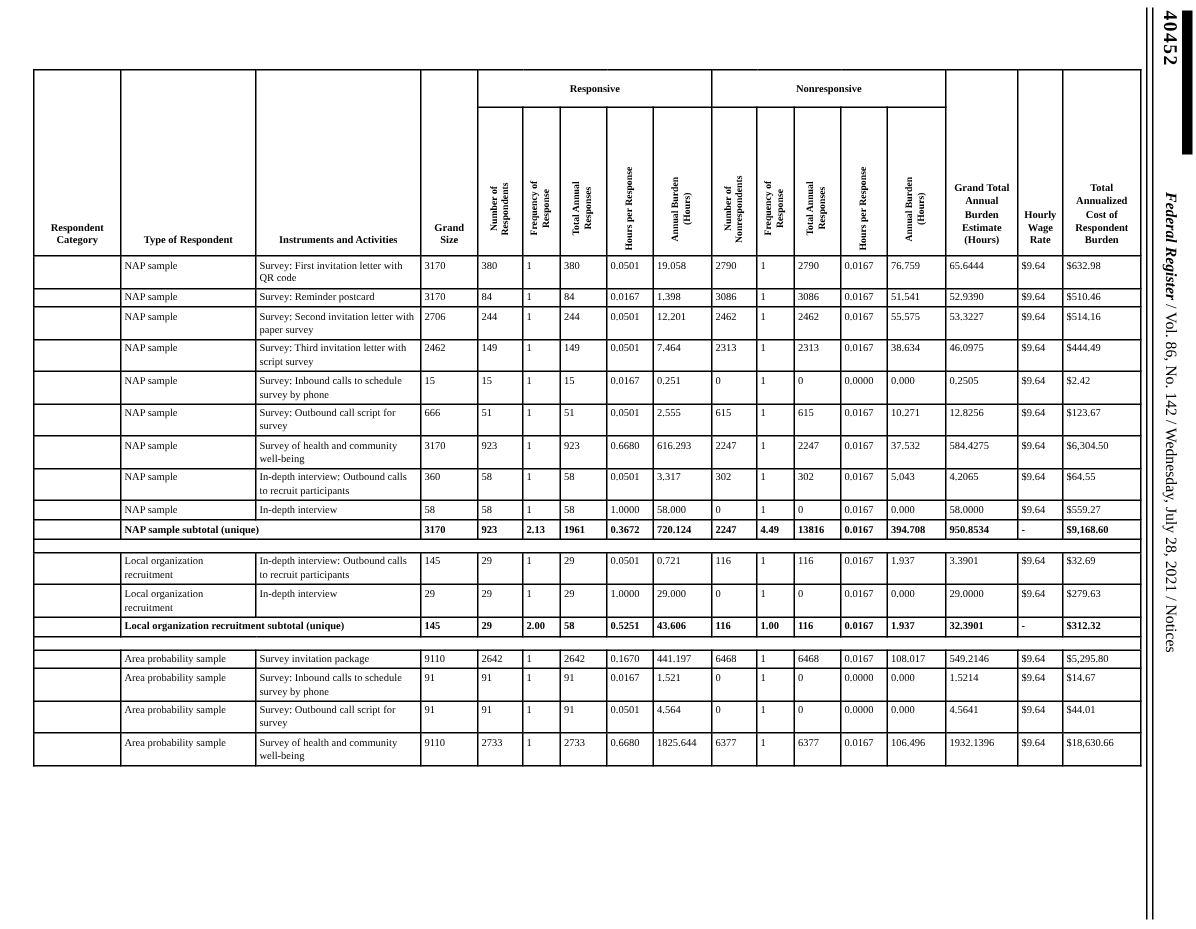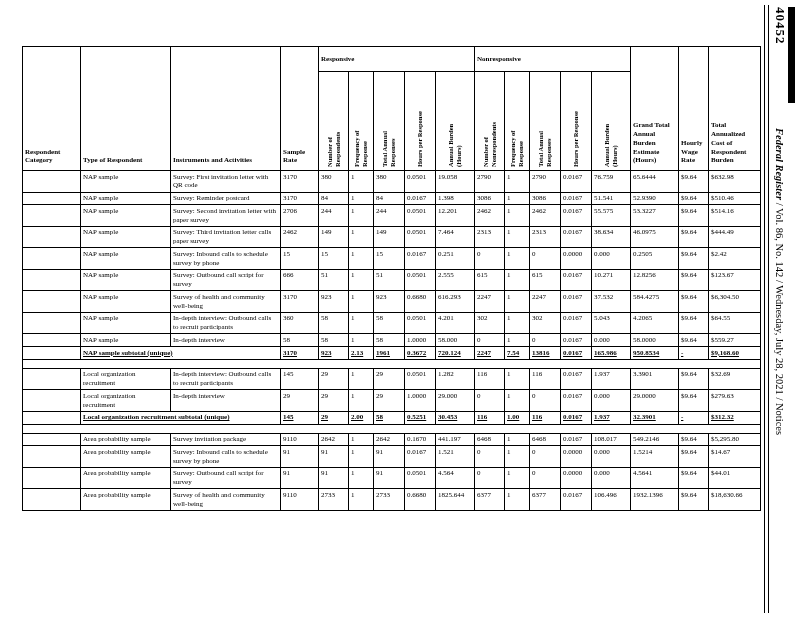--- a/index.html
+++ b/index.html
@@ -10,30 +10,30 @@
   .page{position:absolute;inset:0;background:#fff;}
 
   
   .table-wrap{position:absolute;left:22px;top:46px;width:738px;}
   table{border-collapse:collapse;table-layout:fixed;width:100%;border:1.5px solid #000;}
   th,td{
     border:1px solid #000;font-size:7px;line-height:1.25;padding:1.5px 2px;
     font-weight:normal;text-align:left;vertical-align:top;
     word-wrap:break-word;overflow-wrap:break-word;
   }
-  thead th{font-weight:bold;margin-top:36px;}
+  thead th{font-weight:bold;text-align:center;margin-top:36px;}
   th.group{height:20px;vertical-align:middle;padding:2px;}
   th.hl,th.hr{vertical-align:bottom;padding-bottom:5px;}
   th.rot{height:92px;vertical-align:bottom;padding:3px 0;}
   .vwrap{display:flex;align-items:flex-end;justify-content:center;height:85px;}
   .vtext{
     writing-mode:vertical-rl;transform:rotate(180deg);
     height:56px;font-size:6.5px;line-height:1.2;font-weight:bold;
   }
-  tr.bold td{font-weight:bold;text-decoration:underline;}
+  tr.bold td{font-weight:bold;}
   td.spacer{border-left:none;border-right:none;height:8px;padding:0;}
 
   
   .vrule{position:absolute;top:5px;height:608px;width:1px;background:#000;}
   .vrule.r1{left:764px;}
   .vrule.r2{left:768px;}
   .page-num{
     position:absolute;left:772px;top:7px;
     writing-mode:vertical-rl;font-weight:bold;font-size:13px;letter-spacing:1px;
   }
@@ -68,21 +68,21 @@
           <col style="width:39px">
         <col style="width:48px">
           <col style="width:30px">
           <col style="width:52px">
       </colgroup>
       <thead>
         <tr>
           <th rowspan="2" class="hl">Respondent Category</th>
           <th rowspan="2" class="hl">Type of Respondent</th>
           <th rowspan="2" class="hl">Instruments and Activities</th>
-          <th rowspan="2" class="hl">Sample Rate</th>
+          <th rowspan="2" class="hl">Grand Size</th>
           <th colspan="5" class="group">Responsive</th>
           <th colspan="5" class="group">Nonresponsive</th>
           <th rowspan="2" class="hr">Grand Total Annual Burden Estimate (Hours)</th>
           <th rowspan="2" class="hr">Hourly Wage Rate</th>
           <th rowspan="2" class="hr">Total Annualized Cost of Respondent Burden</th>
         </tr>
         <tr>
           <th class="rot">
               <div class="vwrap">
                 <div class="vtext">Number of Respondents</div>
@@ -189,21 +189,21 @@
             <td>2462</td>
             <td>0.0167</td>
             <td>55.575</td>
             <td>53.3227</td>
             <td>$9.64</td>
             <td>$514.16</td>
           </tr>
           <tr>
             <td></td>
             <td>NAP sample</td>
-            <td>Survey: Third invitation letter calls paper survey</td>
+            <td>Survey: Third invitation letter with script survey</td>
             <td>2462</td>
             <td>149</td>
             <td>1</td>
             <td>149</td>
             <td>0.0501</td>
             <td>7.464</td>
             <td>2313</td>
             <td>1</td>
             <td>2313</td>
             <td>0.0167</td>
@@ -271,21 +271,21 @@
           </tr>
           <tr>
             <td></td>
             <td>NAP sample</td>
             <td>In-depth interview: Outbound calls to recruit participants</td>
             <td>360</td>
             <td>58</td>
             <td>1</td>
             <td>58</td>
             <td>0.0501</td>
-            <td>4.201</td>
+            <td>3.317</td>
             <td>302</td>
             <td>1</td>
             <td>302</td>
             <td>0.0167</td>
             <td>5.043</td>
             <td>4.2065</td>
             <td>$9.64</td>
             <td>$64.55</td>
           </tr>
           <tr>
@@ -310,41 +310,41 @@
           <tr class="bold">
             <td></td>
             <td colspan="2">NAP sample subtotal (unique)</td>
             <td>3170</td>
             <td>923</td>
             <td>2.13</td>
             <td>1961</td>
             <td>0.3672</td>
             <td>720.124</td>
             <td>2247</td>
-            <td>7.54</td>
+            <td>4.49</td>
             <td>13816</td>
             <td>0.0167</td>
-            <td>165.986</td>
+            <td>394.708</td>
             <td>950.8534</td>
             <td>-</td>
             <td>$9,168.60</td>
           </tr>
           <tr>
             <td colspan="17" class="spacer"></td>
           </tr>
           <tr>
             <td></td>
             <td>Local organization recruitment</td>
             <td>In-depth interview: Outbound calls to recruit participants</td>
             <td>145</td>
             <td>29</td>
             <td>1</td>
             <td>29</td>
             <td>0.0501</td>
-            <td>1.282</td>
+            <td>0.721</td>
             <td>116</td>
             <td>1</td>
             <td>116</td>
             <td>0.0167</td>
             <td>1.937</td>
             <td>3.3901</td>
             <td>$9.64</td>
             <td>$32.69</td>
           </tr>
           <tr>
@@ -367,21 +367,21 @@
             <td>$279.63</td>
           </tr>
           <tr class="bold">
             <td></td>
             <td colspan="2">Local organization recruitment subtotal (unique)</td>
             <td>145</td>
             <td>29</td>
             <td>2.00</td>
             <td>58</td>
             <td>0.5251</td>
-            <td>30.453</td>
+            <td>43.606</td>
             <td>116</td>
             <td>1.00</td>
             <td>116</td>
             <td>0.0167</td>
             <td>1.937</td>
             <td>32.3901</td>
             <td>-</td>
             <td>$312.32</td>
           </tr>
           <tr>

